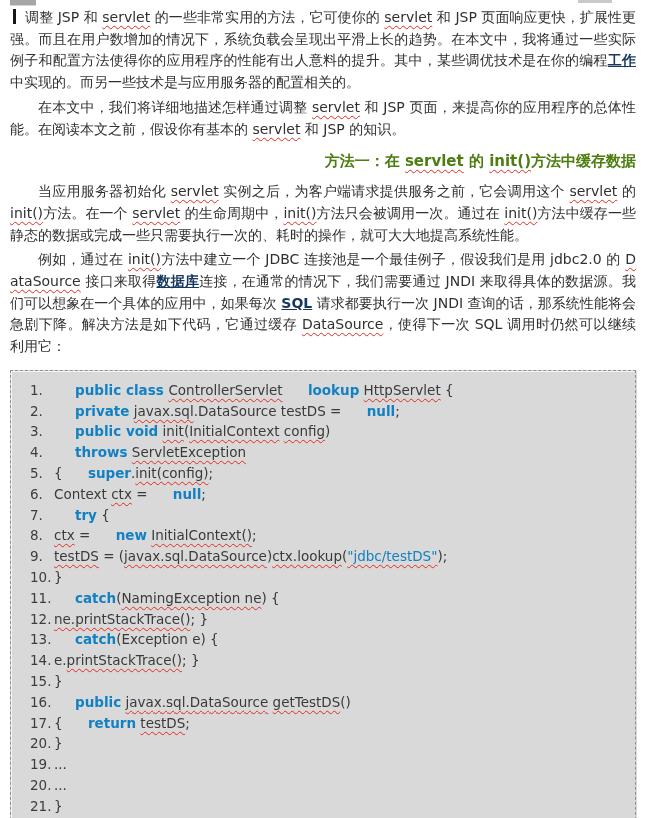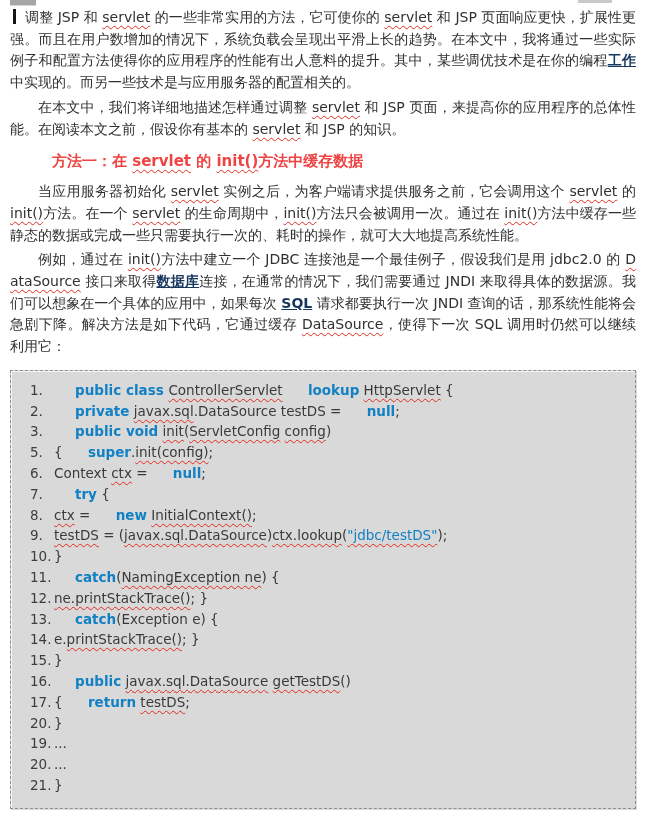--- a/index.html
+++ b/index.html
@@ -12,22 +12,22 @@
   .artifact{position:absolute;top:0;}
   .a-left{left:10px;width:26px;height:5px;background:#a6a6a6;border-bottom:1px solid #d5d5d5;}
   .a-right{left:578px;width:34px;height:3px;background:#c9c9c9;}
   .para{
     font-size:14px;line-height:21.7px;text-align:justify;
     margin:3px 0;text-indent:2em;word-break:break-all;
   }
   .para.intro{text-indent:3px;}
   .qbar{display:inline-block;width:3px;height:15px;background:#161616;margin-right:9px;vertical-align:-2px;}
   .heading{
-    font-size:15px;font-weight:bold;color:#ef4444;
-    margin:12px 0 10px 0;padding-left:42px;text-align:left;
+    font-size:15px;font-weight:bold;color:#4d7c0f;
+    margin:12px 0 10px 0;padding-left:42px;text-align:right;
   }
   .sp{
     text-decoration-line:underline;text-decoration-style:wavy;
     text-decoration-color:var(--spellcheck_underline,#e02b20);
     text-decoration-thickness:1px;text-underline-offset:3px;
   }
   .lk{
     color:var(--link,#17375e);font-weight:bold;text-decoration:underline;cursor:pointer;
   }
   .codeblock{
@@ -51,21 +51,22 @@
 
   <p class="para intro"><span class="qbar"></span><span class="p">调整 JSP 和 </span><span class="sp">servlet</span><span class="p"> 的一些非常实用的方法，它可使你的 </span><span class="sp">servlet</span><span class="p"> 和 JSP 页面响应更快，扩展性更强。而且在用户数增加的情况下，系统负载会呈现出平滑上长的趋势。在本文中，我将通过一些实际例子和配置方法使得你的应用程序的性能有出人意料的提升。其中，某些调优技术是在你的编程</span><a href="#" class="lk">工作</a><span class="p">中实现的。而另一些技术是与应用服务器的配置相关的。</span></p>
   <p class="para"><span class="p">在本文中，我们将详细地描述怎样通过调整 </span><span class="sp">servlet</span><span class="p"> 和 JSP 页面，来提高你的应用程序的总体性能。在阅读本文之前，假设你有基本的 </span><span class="sp">servlet</span><span class="p"> 和 JSP 的知识。</span></p>
   <h4 class="heading"><span class="p">方法一：在 </span><span class="sp">servlet</span><span class="p"> 的 </span><span class="sp">init()</span><span class="p">方法中缓存数据</span></h4>
   <p class="para"><span class="p">当应用服务器初始化 </span><span class="sp">servlet</span><span class="p"> 实例之后，为客户端请求提供服务之前，它会调用这个 </span><span class="sp">servlet</span><span class="p"> 的 </span><span class="sp">init()</span><span class="p">方法。在一个 </span><span class="sp">servlet</span><span class="p"> 的生命周期中，</span><span class="sp">init()</span><span class="p">方法只会被调用一次。通过在 </span><span class="sp">init()</span><span class="p">方法中缓存一些静态的数据或完成一些只需要执行一次的、耗时的操作，就可大大地提高系统性能。</span></p>
   <p class="para"><span class="p">例如，通过在 </span><span class="sp">init()</span><span class="p">方法中建立一个 JDBC 连接池是一个最佳例子，假设我们是用 jdbc2.0 的 </span><span class="sp">DataSource</span><span class="p"> 接口来取得</span><a href="#" class="lk">数据库</a><span class="p">连接，在通常的情况下，我们需要通过 JNDI 来取得具体的数据源。我们可以想象在一个具体的应用中，如果每次 </span><a href="#" class="lk">SQL</a><span class="p"> 请求都要执行一次 JNDI 查询的话，那系统性能将会急剧下降。解决方法是如下代码，它通过缓存 </span><span class="sp">DataSource</span><span class="p">，使得下一次 SQL 调用时仍然可以继续利用它：</span></p>
 
   <div class="codeblock" id="codeblock">
       <div class="code-line"><span class="num">1.</span><span class="kw">public class </span><span class="sp">ControllerServlet</span><span class="p"> </span><span class="kw">lookup</span><span class="p"> </span><span class="sp">HttpServlet</span><span class="p"> {</span></div>
       <div class="code-line"><span class="num">2.</span><span class="kw">private</span><span class="p"> </span><span class="sp">javax.sql</span><span class="p">.DataSource testDS = </span><span class="kw">null</span><span class="p">;</span></div>
-      <div class="code-line"><span class="num">3.</span><span class="kw">public void</span><span class="p"> </span><span class="sp">init</span><span class="p">(</span><span class="sp">ServletConfig</span><span class="p"> </span><span class="sp">config</span><span class="p">)</span></div>
+      <div class="code-line"><span class="num">3.</span><span class="kw">public void</span><span class="p"> </span><span class="sp">init</span><span class="p">(</span><span class="sp">InitialContext</span><span class="p"> </span><span class="sp">config</span><span class="p">)</span></div>
+      <div class="code-line"><span class="num">4.</span><span class="kw">throws</span><span class="p"> </span><span class="sp">ServletException</span></div>
       <div class="code-line"><span class="num">5.</span><span class="p">{ </span><span class="kw">super</span><span class="p">.</span><span class="sp">init(config)</span><span class="p">;</span></div>
       <div class="code-line"><span class="num">6.</span><span class="p">Context </span><span class="sp">ctx</span><span class="p"> = </span><span class="kw">null</span><span class="p">;</span></div>
       <div class="code-line"><span class="num">7.</span><span class="kw">try</span><span class="p"> {</span></div>
       <div class="code-line"><span class="num">8.</span><span class="sp">ctx</span><span class="p"> = </span><span class="kw">new</span><span class="p"> </span><span class="sp">InitialContext()</span><span class="p">;</span></div>
       <div class="code-line"><span class="num">9.</span><span class="sp">testDS</span><span class="p"> = (</span><span class="sp">javax.sql.DataSource</span><span class="p">)</span><span class="sp">ctx.lookup</span><span class="p">(</span><span class="str sp">"jdbc/testDS"</span><span class="p">);</span></div>
       <div class="code-line"><span class="num">10.</span><span class="p">}</span></div>
       <div class="code-line"><span class="num">11.</span><span class="kw">catch</span><span class="p">(</span><span class="sp">NamingException ne</span><span class="p">) {</span></div>
       <div class="code-line"><span class="num">12.</span><span class="sp">ne.printStackTrace()</span><span class="p">; }</span></div>
       <div class="code-line"><span class="num">13.</span><span class="kw">catch</span><span class="p">(Exception e) {</span></div>
       <div class="code-line"><span class="num">14.</span><span class="p">e.</span><span class="sp">printStackTrace()</span><span class="p">; }</span></div>

